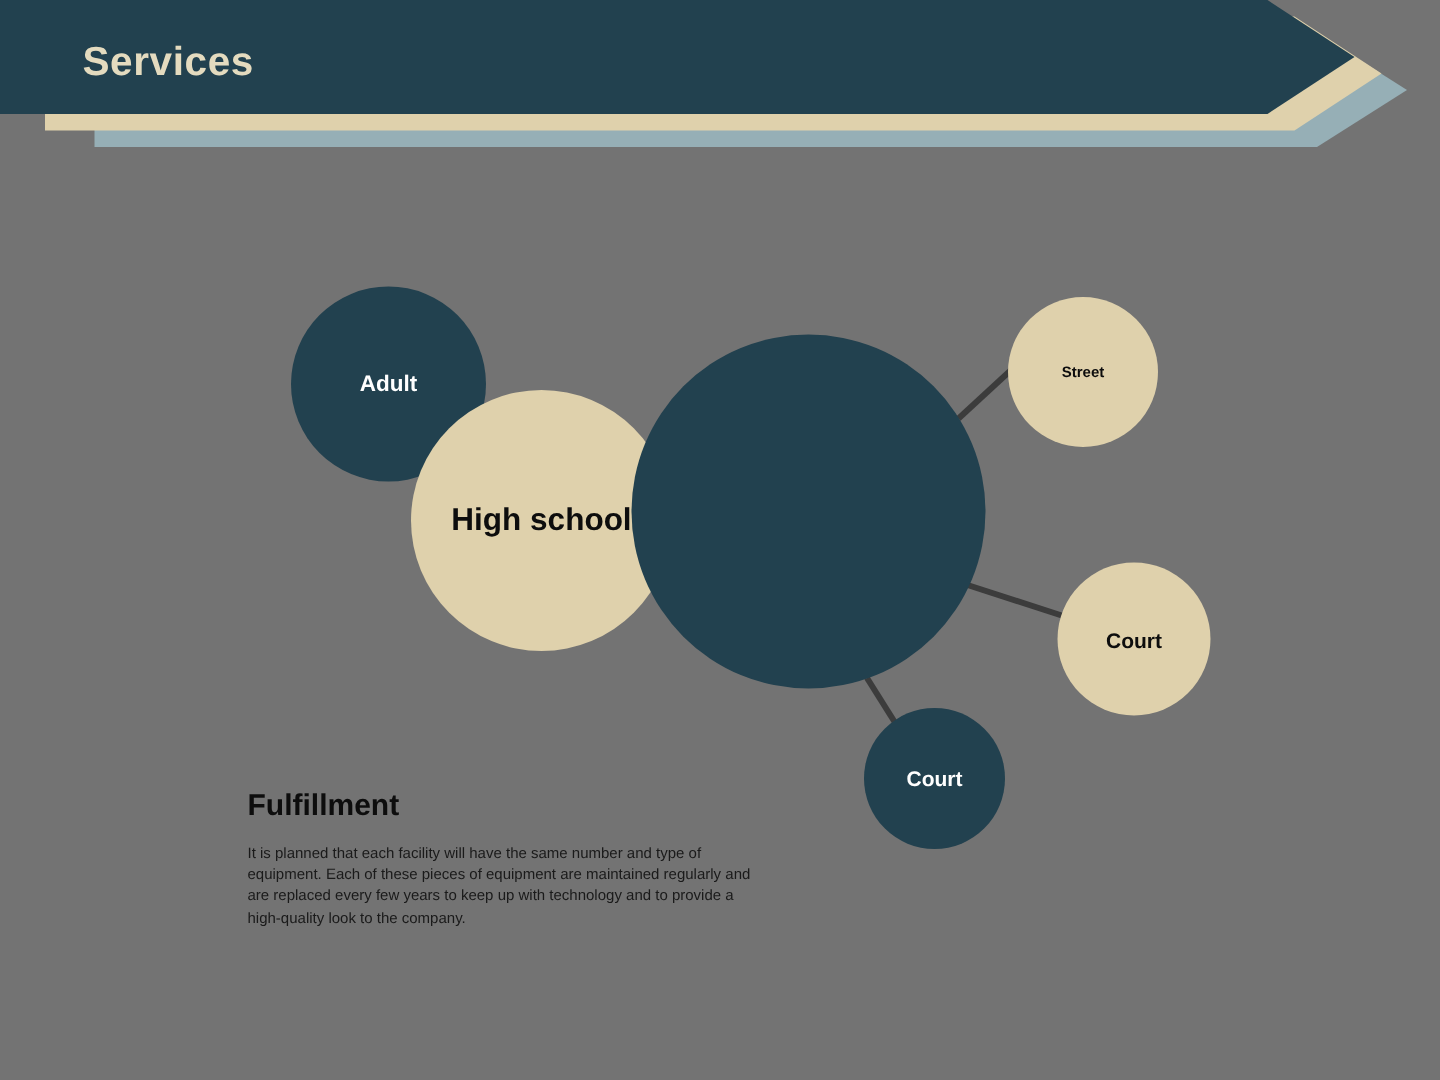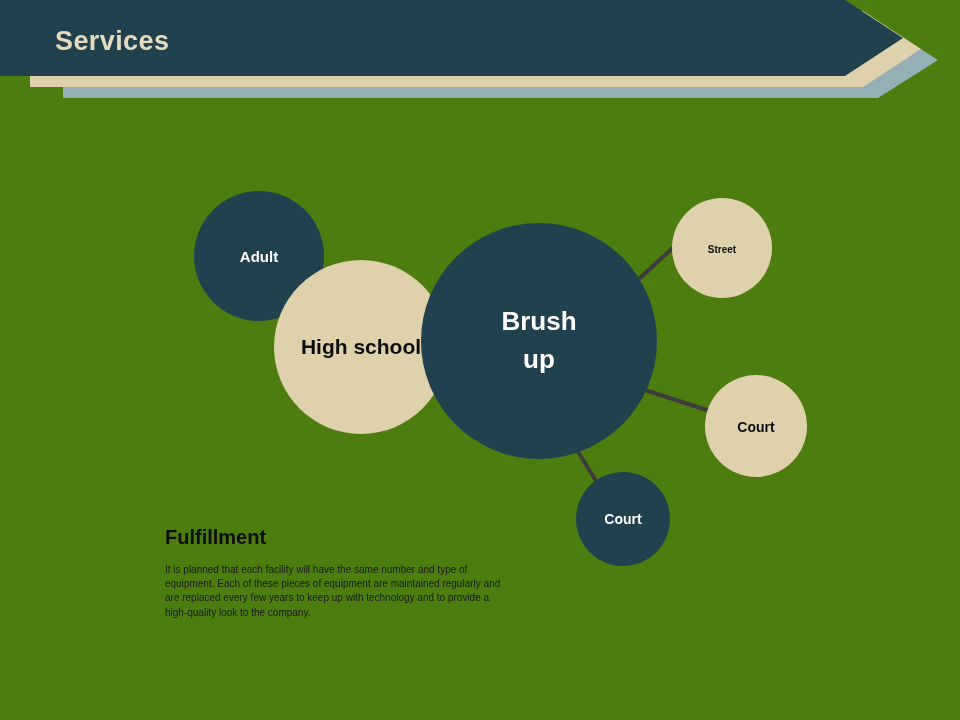--- a/index.html
+++ b/index.html
@@ -13,21 +13,21 @@
     overflow: hidden;
     font-family: "Liberation Sans", sans-serif;
     position: relative;
   }
 
   #slide {
     position: absolute;
     left: 0; top: 0;
     width: 960px;
     height: 720px;
-    background: #4d7c0f;
+    background: #737373;
   }
 
   
   #header-banner {
     position: absolute;
     left: 0; top: 0;
     width: 960px;
     height: 110px;
   }
   #header-banner svg {
@@ -128,24 +128,20 @@
 
       <circle cx="259" cy="256" r="65" fill="#22414F"></circle>
       <circle cx="361" cy="347" r="87" fill="#DFD1AC"></circle>
       <circle cx="539" cy="341" r="118" fill="#22414F"></circle>
     </svg>
 
     <div class="node-label label-dark" id="label-adult">Adult</div>
 
     <div class="node-label label-light" id="label-high">High school</div>
 
-    <div class="node-label label-dark" id="label-brush">
-      <div>Brush</div>
-      <div>up</div>
-    </div>
 
     <div class="node-label label-light" id="label-street">Street</div>
 
     <div class="node-label label-light" id="label-court">Court</div>
 
     <div class="node-label label-dark" id="label-people">Court</div>
   </div>
 
   <div id="text-block">
     <div id="text-heading">Fulfillment</div>

